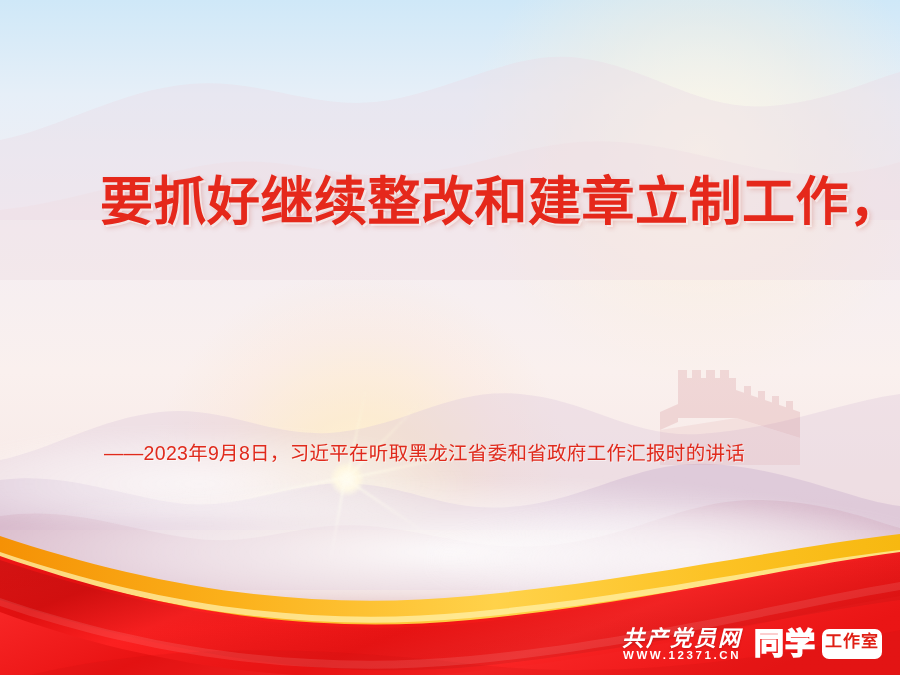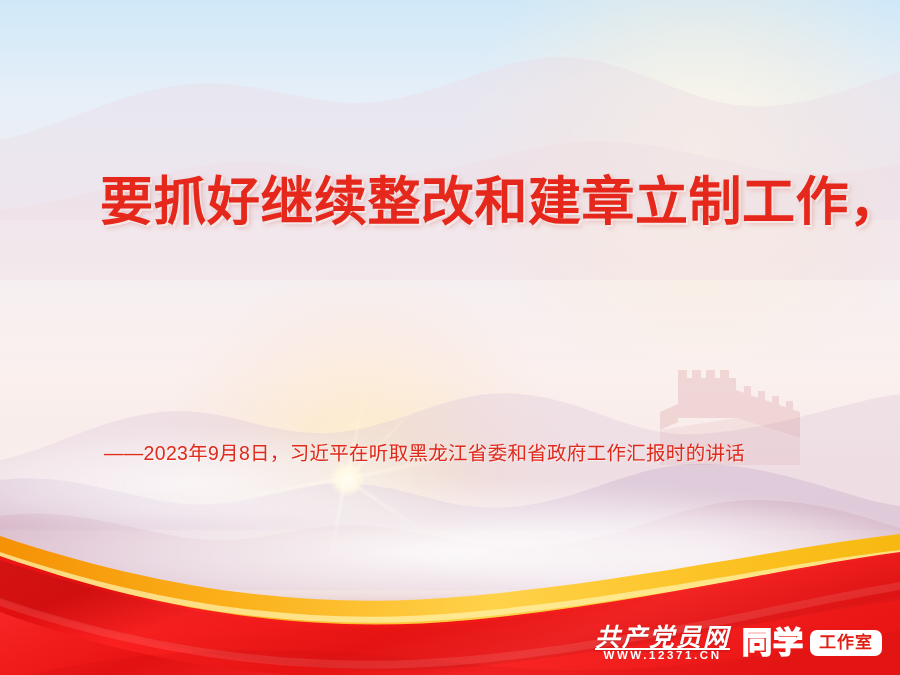--- a/index.html
+++ b/index.html
@@ -88,45 +88,44 @@
   .ribbon{position:absolute;left:0;top:0;width:900px;height:675px;z-index:7;pointer-events:none;}
 
   
   .logo-bar{
     position:absolute;right:18px;bottom:14px;z-index:9;
     display:flex;align-items:center;gap:12px;
   }
   .logo-12371{position:relative;display:flex;flex-direction:column;align-items:center;}
   .logo-12371 .cn-name{
     font-family:"Liberation Serif","DejaVu Serif",serif;
-    font-weight:bold;font-size:25px;color:#fff;letter-spacing:2px;
+    font-weight:bold;font-size:22px;color:#fff;letter-spacing:2px;
     font-style:italic;
     text-shadow:0 1px 2px rgba(120,0,0,.35);
     line-height:1;
-    text-decoration:underline;
   }
   .logo-12371 .url{
     font-family:"Liberation Sans","DejaVu Sans",sans-serif;
     font-weight:bold;font-size:11.5px;color:#fff;letter-spacing:2.6px;
     margin-top:0;line-height:1;
   }
-  .logo-studio{display:flex;align-items:center;gap:0;}
+  .logo-studio{display:flex;gap:0;}
   .logo-studio .tx{
     font-family:"Liberation Sans","DejaVu Sans",sans-serif;
     font-weight:bold;font-size:30px;line-height:1;
     color:transparent;
     -webkit-text-stroke:1.6px #fff;
     letter-spacing:1px;
     padding-right:2px;
   }
   .logo-studio .pill{
     background:#fff;color:#e01f14;border-radius:7px;
     font-family:"Liberation Sans","DejaVu Sans",sans-serif;
     font-weight:bold;font-size:17px;letter-spacing:1px;
-    padding:4px 9px 5px;line-height:1;
+    padding:4px 3px 5px;line-height:1;
     margin-left:4px;
   }
 </style>
 </head>
 <body>
 
 <div class="poster">
 
   <div class="sky-glow"></div>
 

